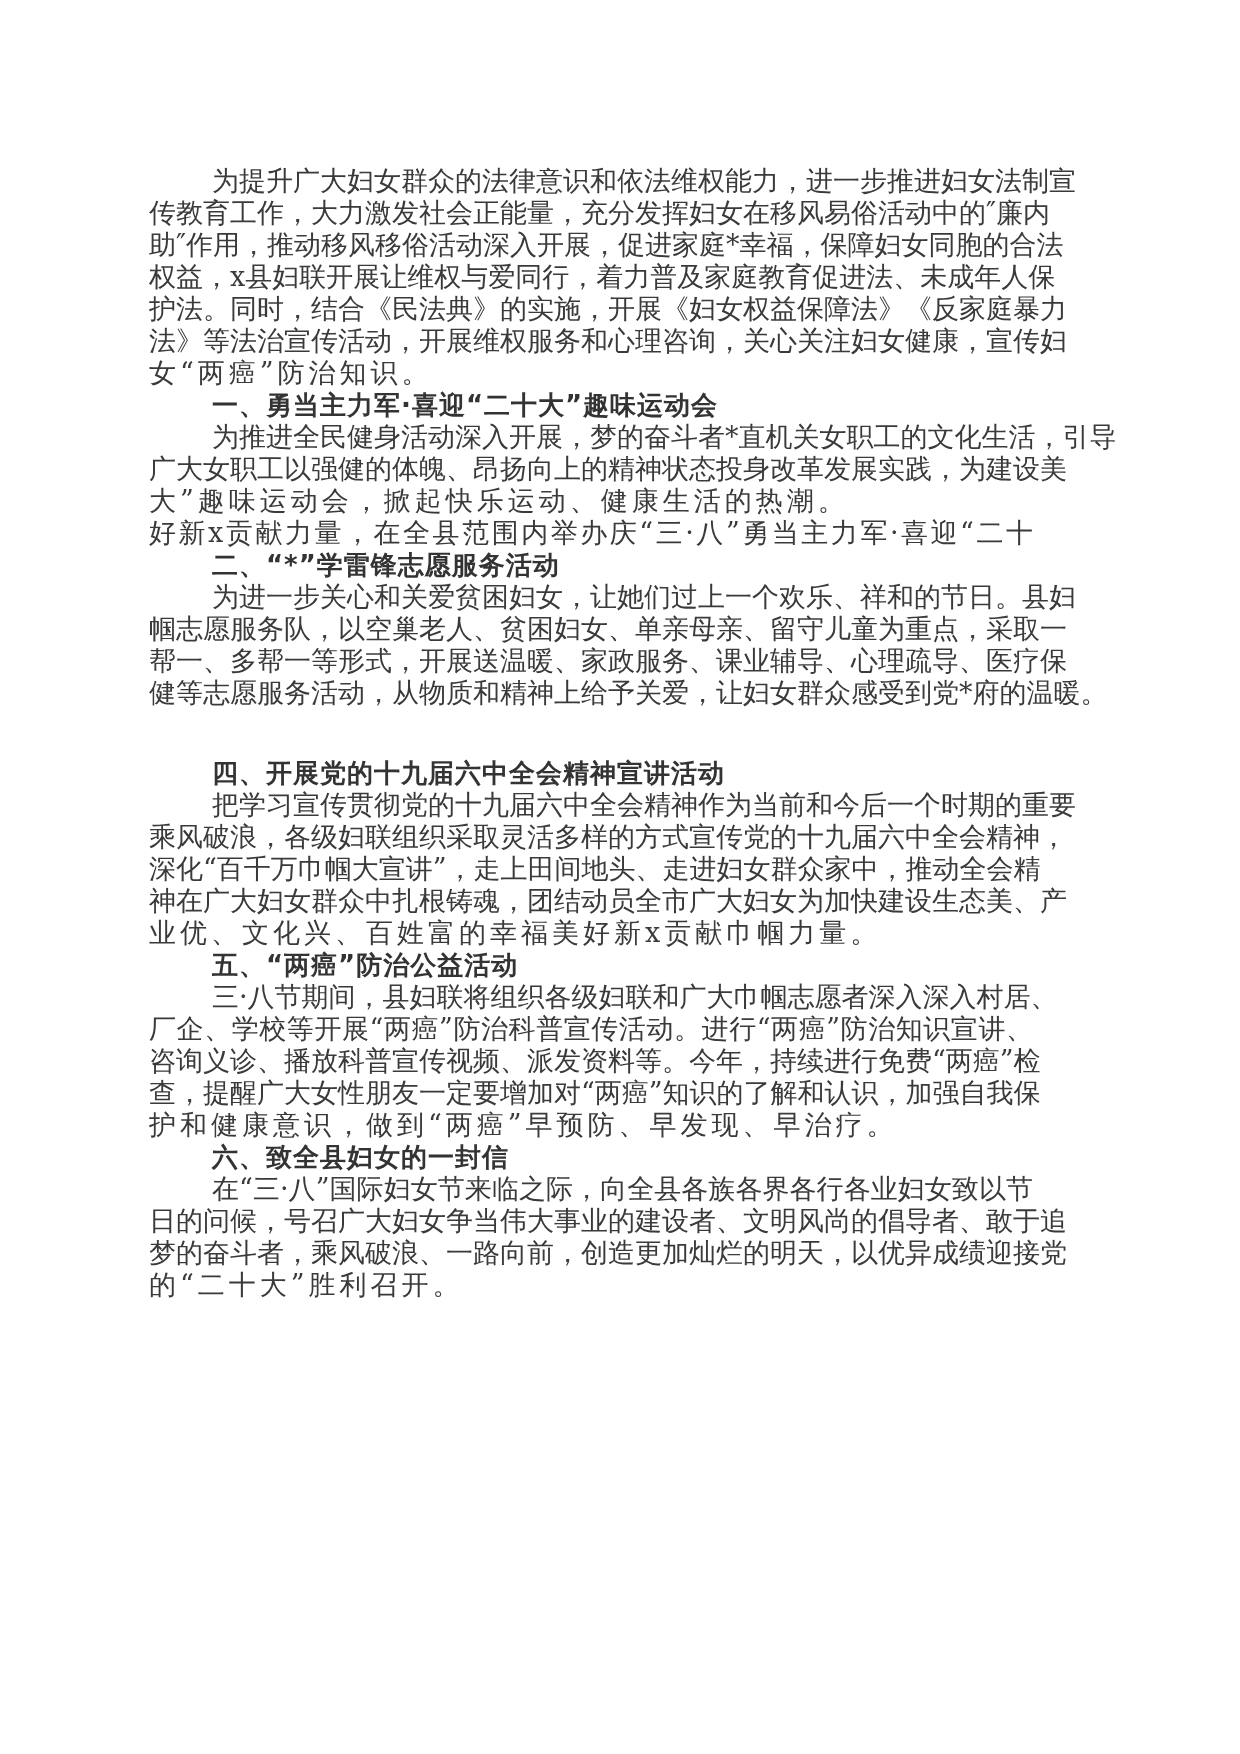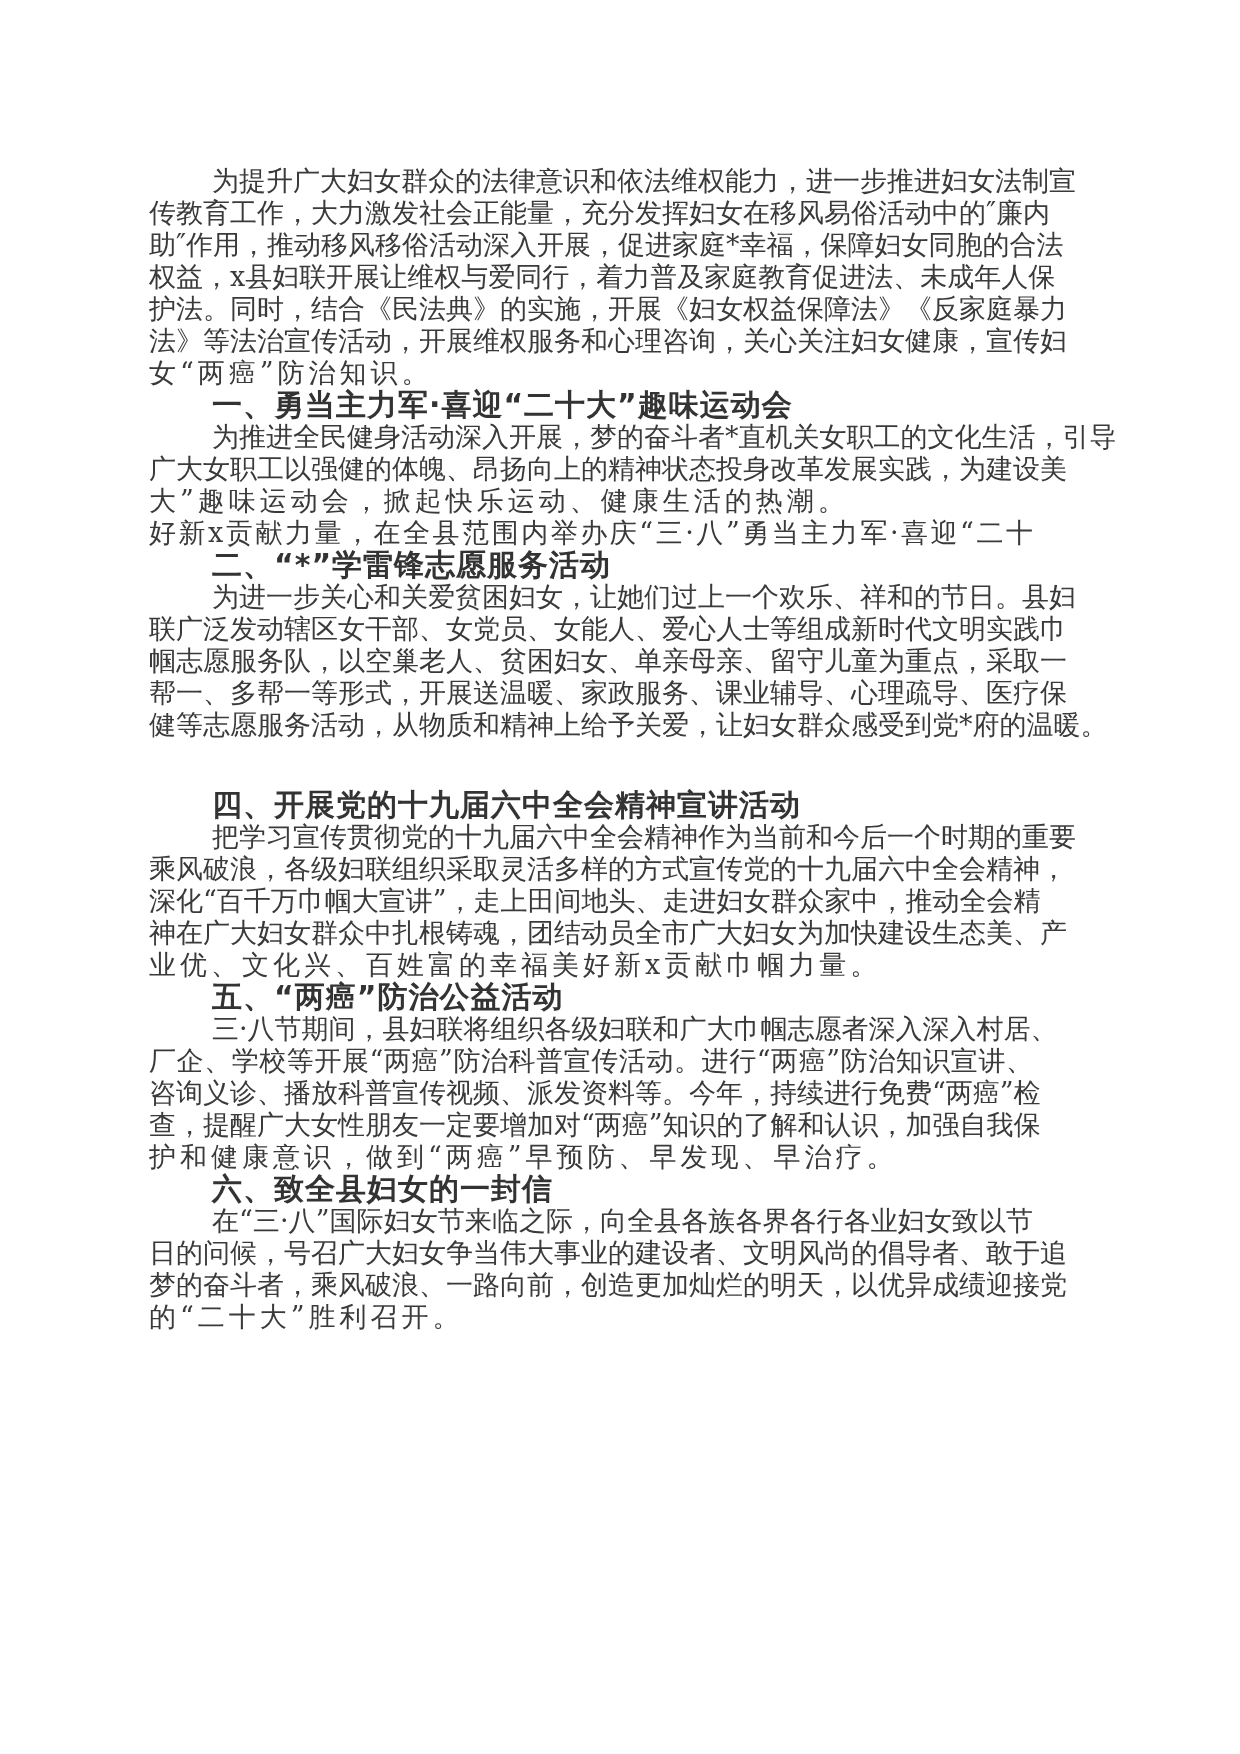--- a/index.html
+++ b/index.html
@@ -37,21 +37,21 @@
     }
     .line.indent {
       padding-left: 63px;
     }
     .heading {
       height: 32px;
       line-height: 32px;
       padding-left: 63px;
       font-family: "DejaVu Sans", "Liberation Sans", sans-serif;
       font-weight: bold;
-      font-size: 30px;
+      font-size: 26px;
       color: #333333;
       white-space: nowrap;
       letter-spacing: 1px;
     }
     .blank {
       height: 48px;
     }
     .section {
       display: block;
     }
@@ -75,21 +75,20 @@
     <div class="heading">一、勇当主力军·喜迎“二十大”趣味运动会</div>
     <div class="line indent">为推进全民健身活动深入开展，梦的奋斗者*直机关女职工的文化生活，引导</div>
     <div class="line">广大女职工以强健的体魄、昂扬向上的精神状态投身改革发展实践，为建设美</div>
     <div class="line last">大”趣味运动会，掀起快乐运动、健康生活的热潮。</div>
     <div class="line">好新x贡献力量，在全县范围内举办庆“三·八”勇当主力军·喜迎“二十</div>
   </div>
 
   <div class="section">
     <div class="heading">二、“*”学雷锋志愿服务活动</div>
     <div class="line indent">为进一步关心和关爱贫困妇女，让她们过上一个欢乐、祥和的节日。县妇</div>
-    <div class="line">联广泛发动辖区女干部、女党员、女能人、爱心人士等组成新时代文明实践巾</div>
     <div class="line">帼志愿服务队，以空巢老人、贫困妇女、单亲母亲、留守儿童为重点，采取一</div>
     <div class="line">帮一、多帮一等形式，开展送温暖、家政服务、课业辅导、心理疏导、医疗保</div>
     <div class="line">健等志愿服务活动，从物质和精神上给予关爱，让妇女群众感受到党*府的温暖。</div>
   </div>
 
   <div class="blank"></div>
 
 
   <div class="section">
     <div class="heading">四、开展党的十九届六中全会精神宣讲活动</div>

